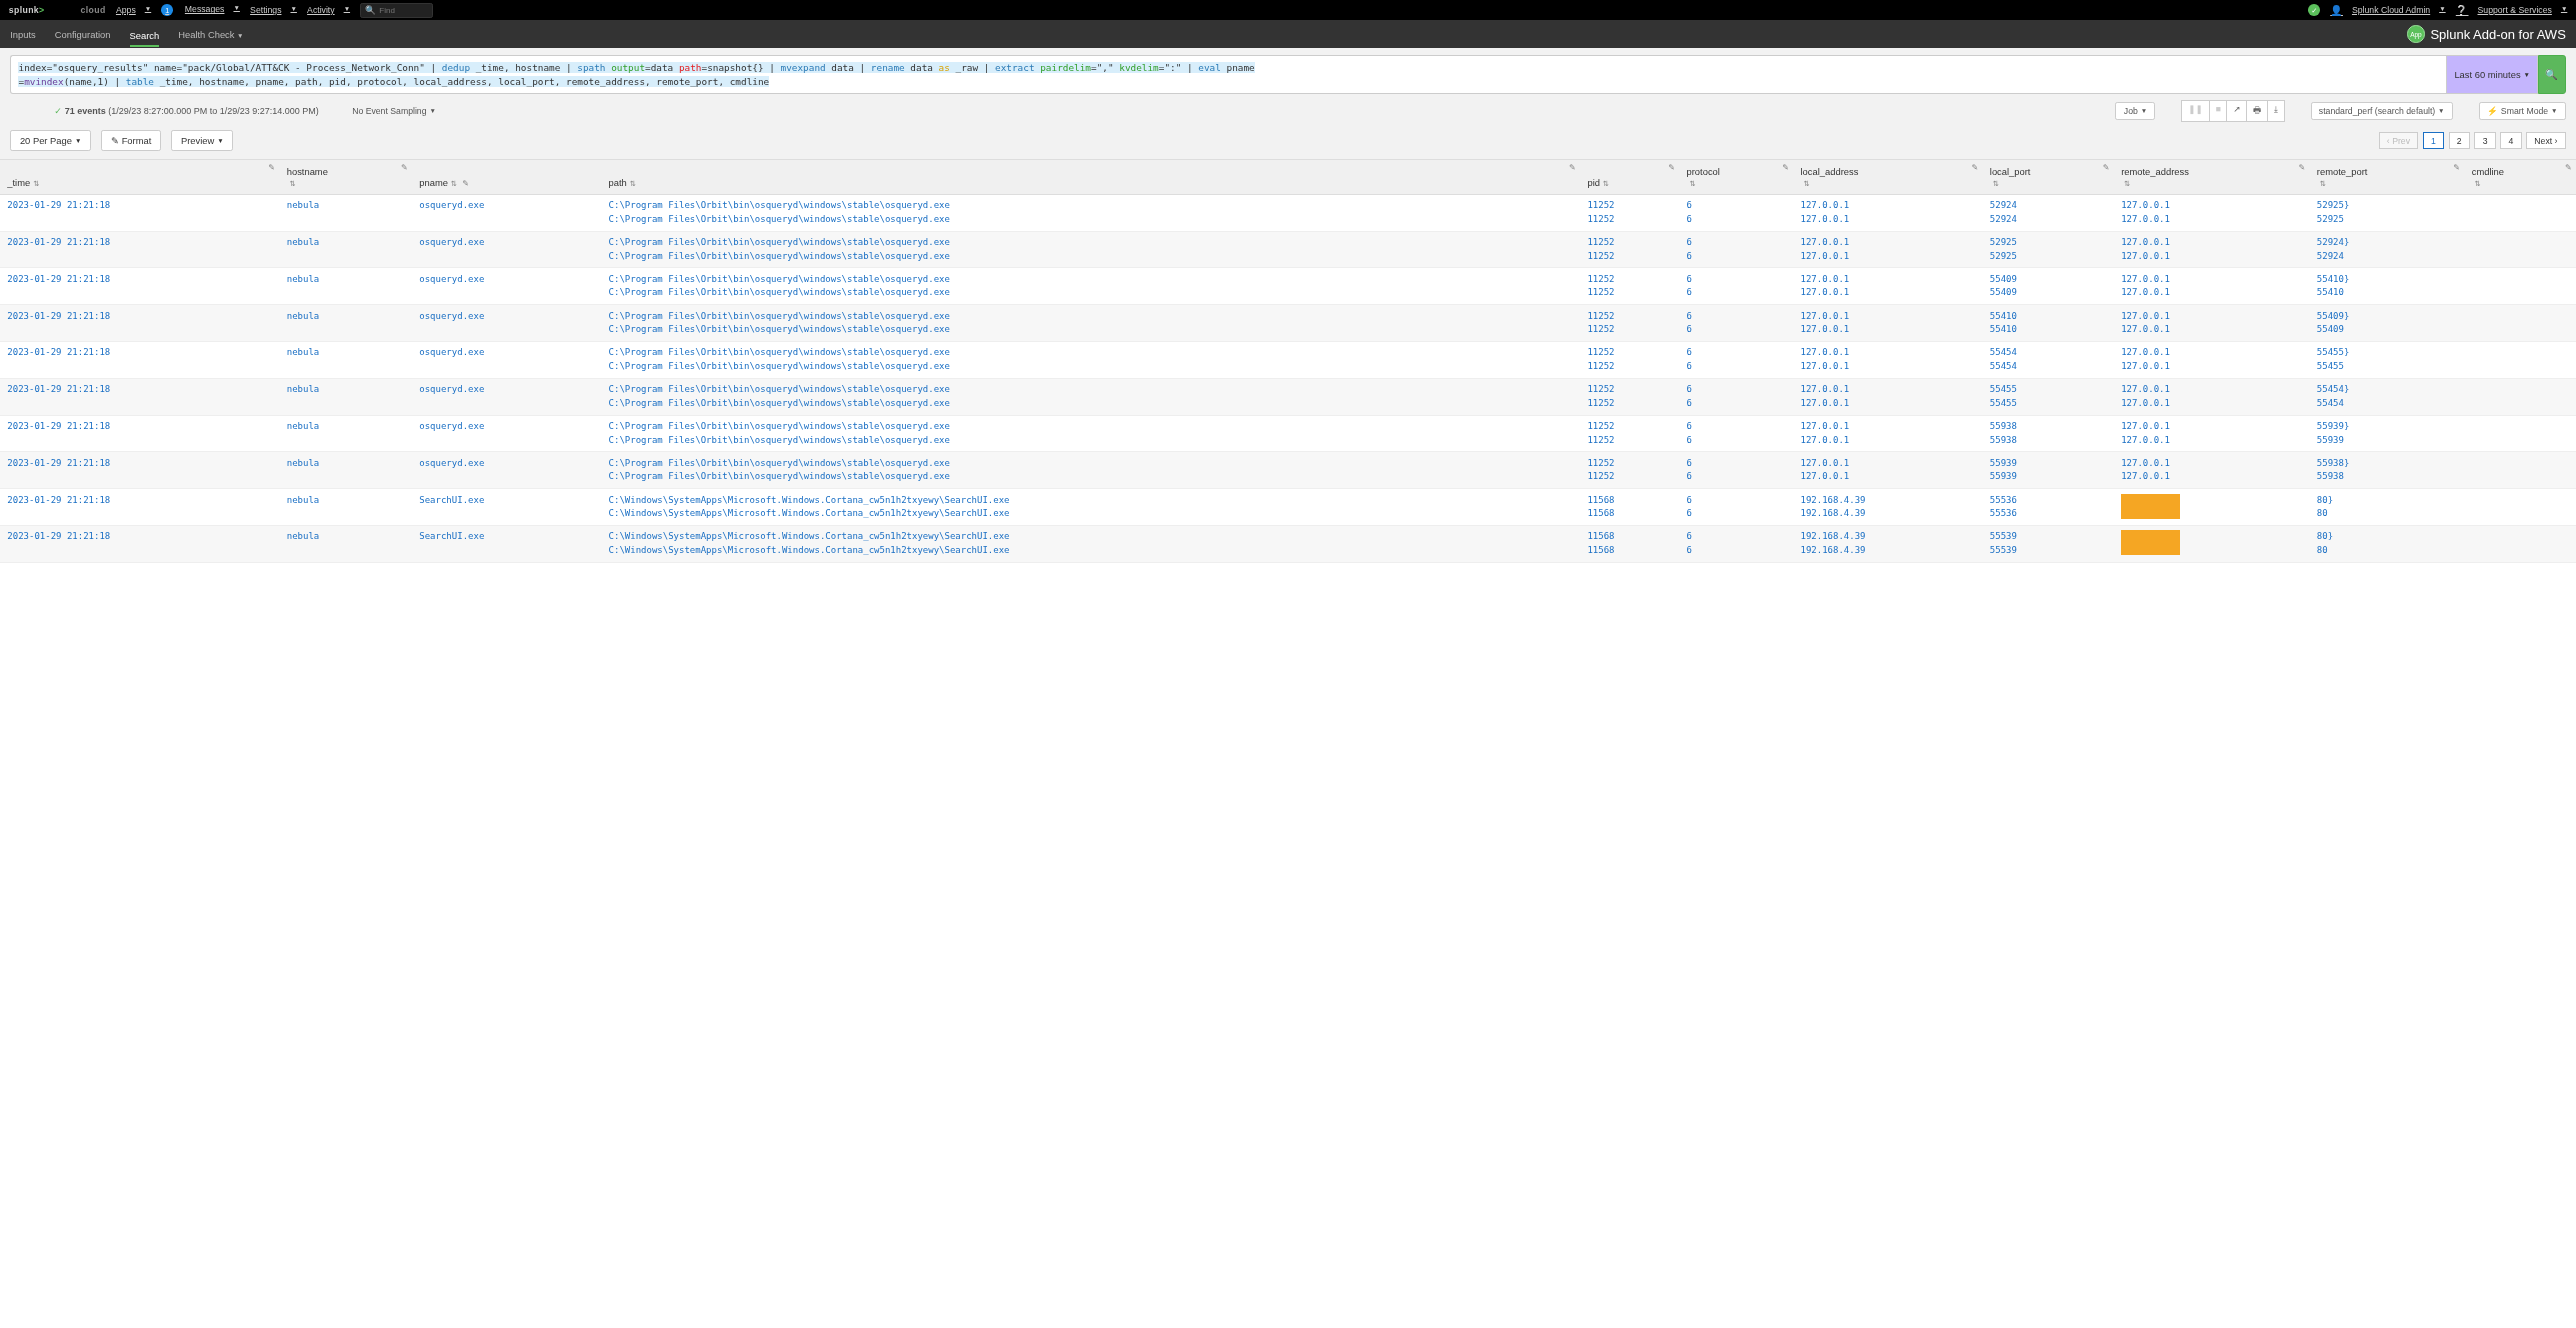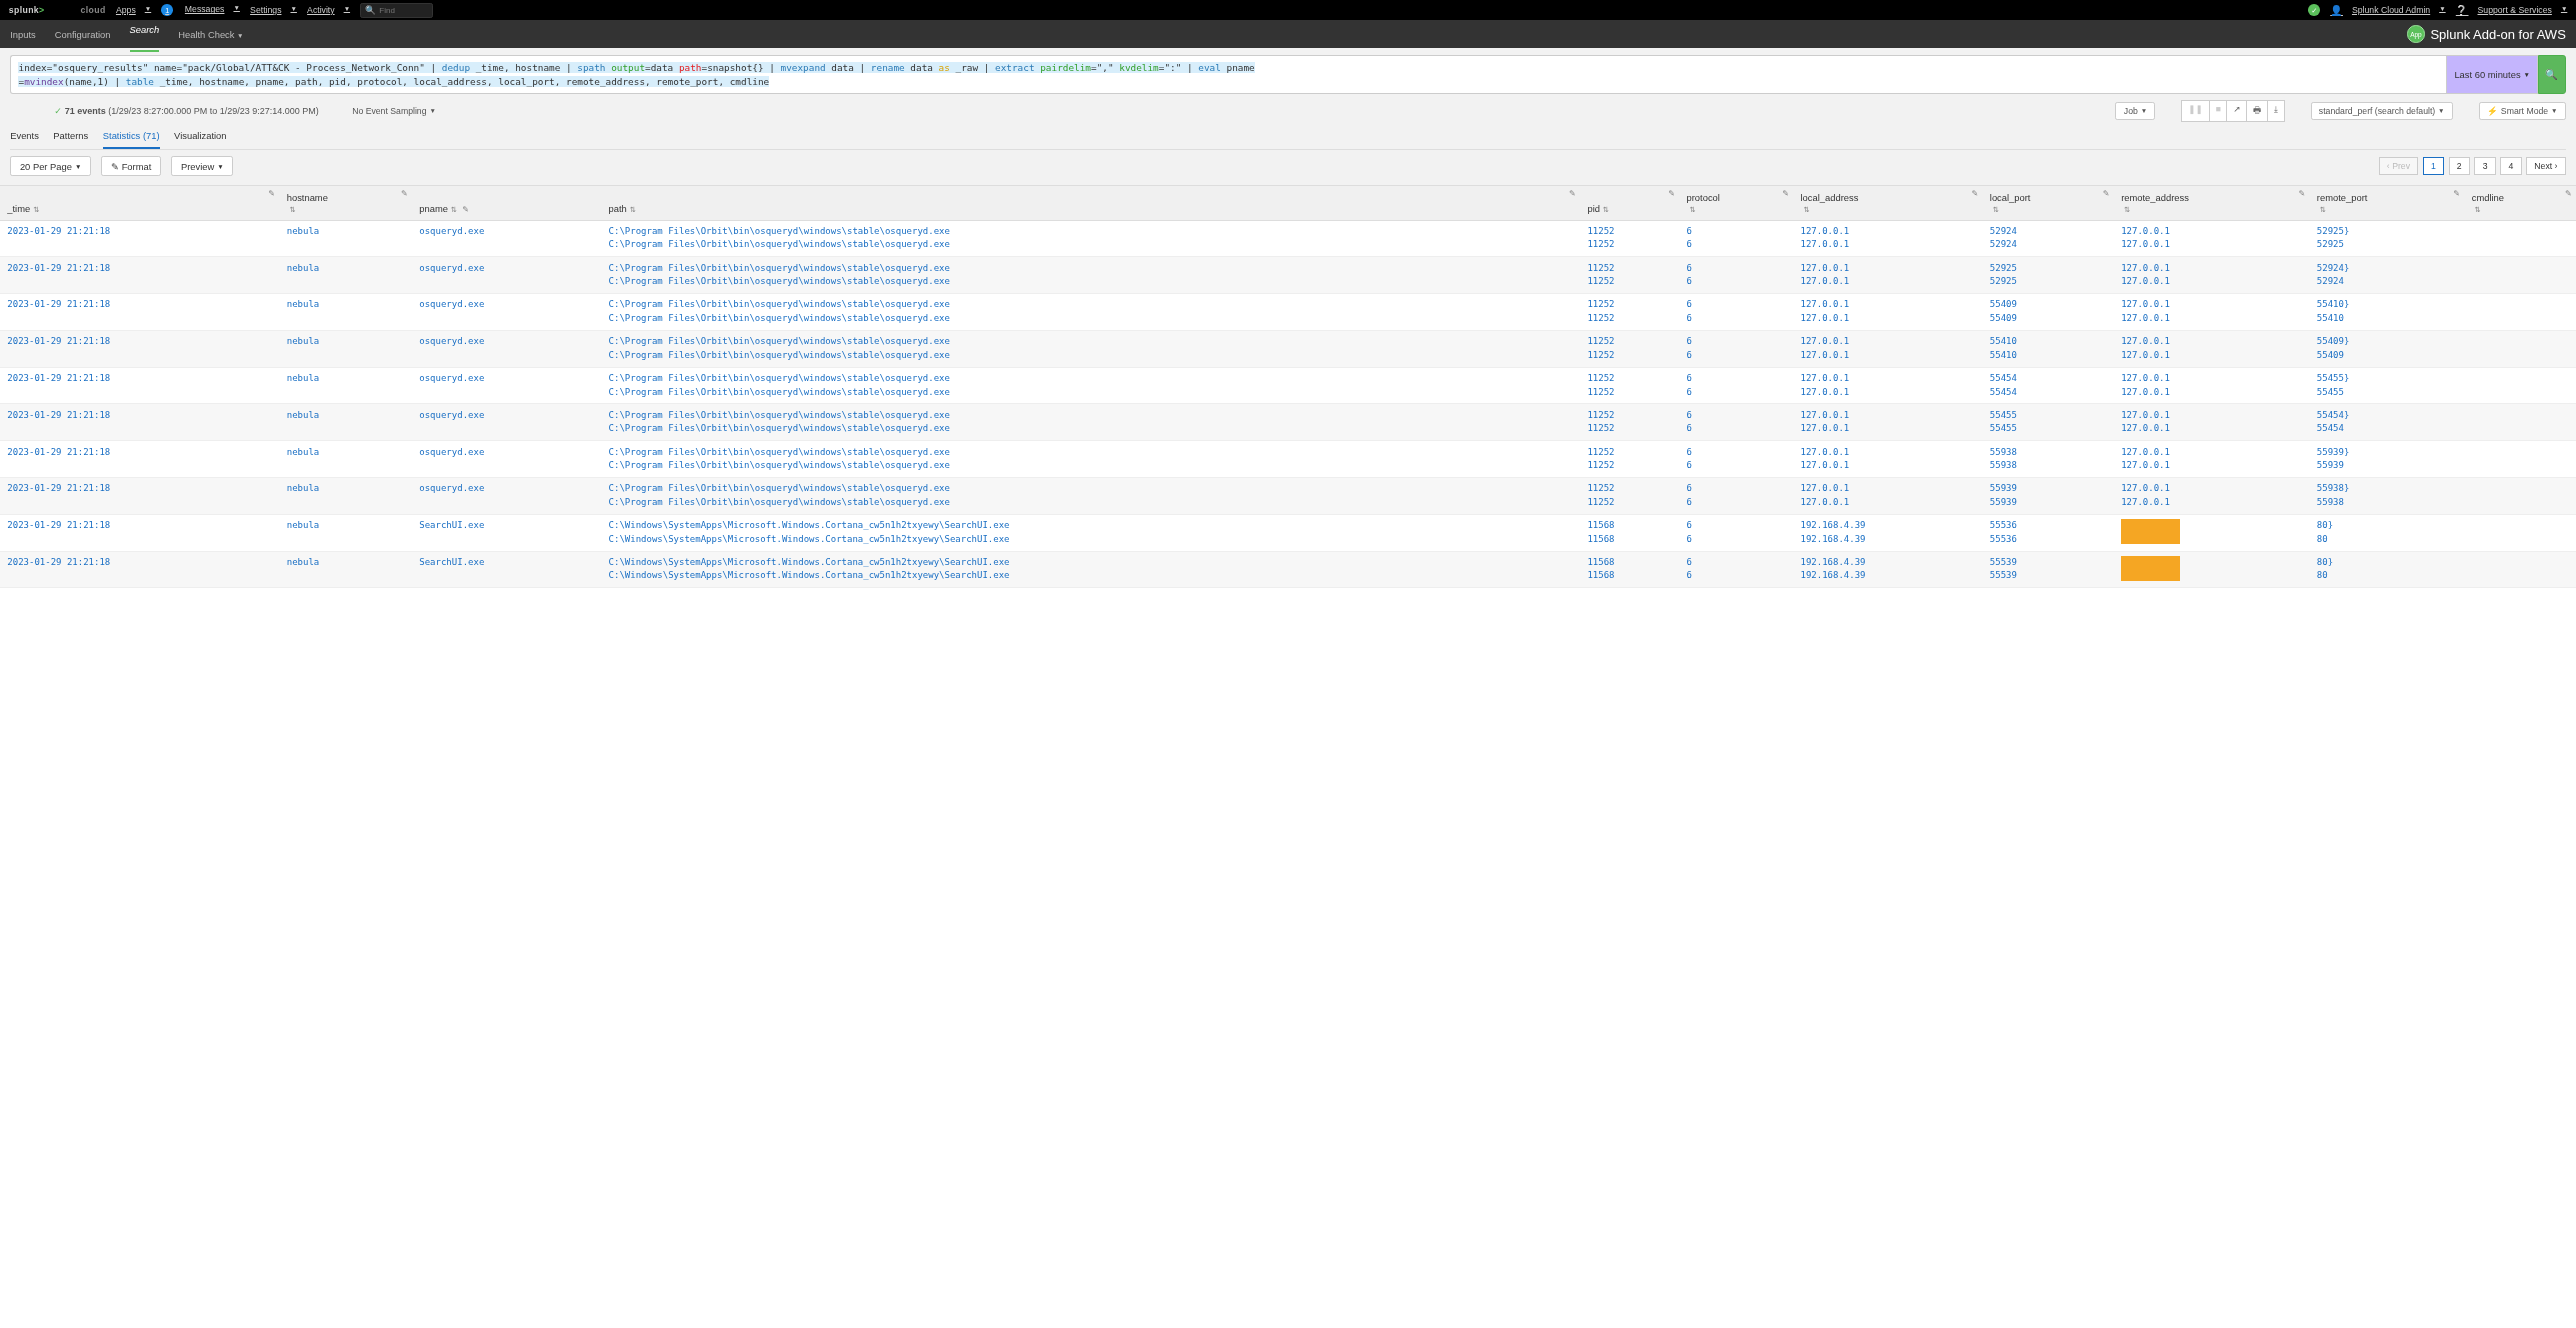--- a/index.html
+++ b/index.html
@@ -11,21 +11,21 @@
   .topbar .menu-item { cursor:pointer; display:flex; align-items:flex-start; gap:9px;text-decoration:underline;}
   .topbar .menu-item .caret, .caret{ font-size:6.5px;}
   .topbar .badge { background:#1a89e6; color:#fff; border-radius:50%; width:11.6px;height:11.6px;display:inline-flex;align-items:center;justify-content:center;font-size:7.3px;margin-right:2.9px;}
   .topbar .search-top{ background:#222; border:0.7px solid #333;border-radius:2.2px; padding:1.5px 4.4px; display:flex;align-items:center;gap:2.9px; width:73px;}
   .topbar .search-top input{ background:transparent;border:none;color:#ccc;font-size:8px;width:44px;outline:none;}
   .topbar .spacer{flex:1;}
   .topbar .checkicon{ background:#5cc05c;color:#fff;border-radius:50%;width:11.6px;height:11.6px;display:inline-flex;align-items:center;justify-content:center;font-size:7.3px;}
   .topbar .usericon,.topbar .helpicon{font-size:10.2px;}
   .secondbar { background:#333; color:#bbb; display:flex; align-items:center; height:27.6px; padding:0 10.2px; font-size:9.4px;}
   .secondbar .navitem{ margin-right:19px; cursor:pointer;}
-  .secondbar .navitem.active{ color:#fff; border-bottom:2.2px solid #5cc05c; padding-bottom:15px; padding-top:8.7px;font-style:italic;}
+  .secondbar .navitem.active{ color:#fff; border-bottom:2.2px solid #5cc05c; padding-bottom:4px; padding-top:8.7px;}
   .secondbar .spacer{flex:1;}
   .secondbar .appbadge{ background:#5cc05c;border:1.5px solid #9de09d;border-radius:50%;width:17.4px;height:17.4px;margin-right:5.8px;display:inline-flex;align-items:center;justify-content:center;color:#fff;font-size:6.5px;}
   .secondbar .appname{ color:#fff; font-size:13px;text-align:center;}
   .page { background:#f2f2f2; padding:7.3px 10.2px 2.9px 10.2px;}
   .titlebar{display:flex;align-items:center;margin-bottom:5.8px;}
   .titlebar h1{font-size:16px;font-weight:600;color:#333;}
   .titlebar .spacer{flex:1;}
   .btn{ background:#fff;border:0.7px solid #ccc;border-radius:2.2px;padding:3.6px 8.7px;font-size:9.4px;cursor:pointer;display:inline-flex;align-items:center;gap:2.9px;}
   .btn + .btn{ margin-left:4.4px;}
   .searchrow{display:flex;gap:0;}
@@ -155,26 +155,20 @@
         <span>standard_perf (search default)</span> 
         <span class="caret">▼</span>
       </span>
     <span class="btn-sm">
         <span>⚡</span> 
         <span>Smart Mode</span> 
         <span class="caret">▼</span>
       </span>
   </div>
 
-  <div class="tabs">
-    <span class="tab">Events</span>
-    <span class="tab">Patterns</span>
-    <span class="tab active">Statistics (71)</span>
-    <span class="tab">Visualization</span>
-  </div>
 
   <div class="toolbar2">
     <span class="btn">
         <span>20 Per Page</span> 
         <span class="caret">▼</span>
       </span>
     <span class="btn">
         <span>✎</span> 
         <span>Format</span>
       </span>

